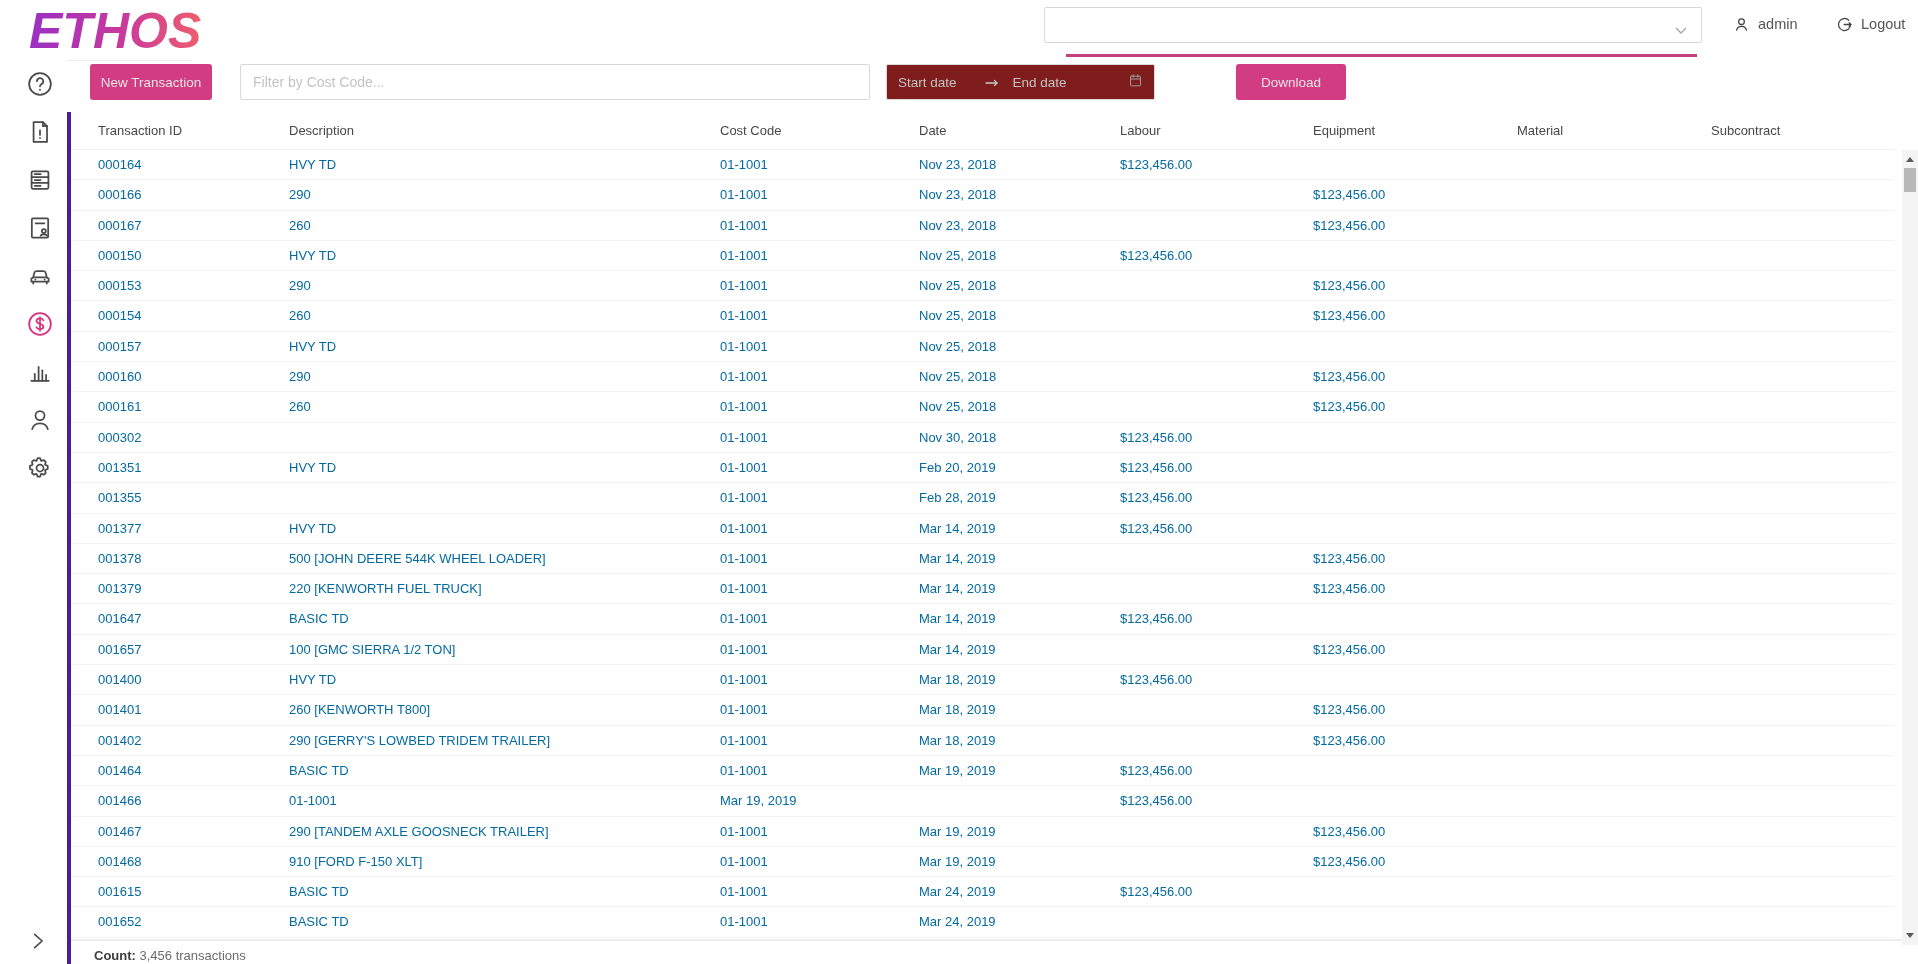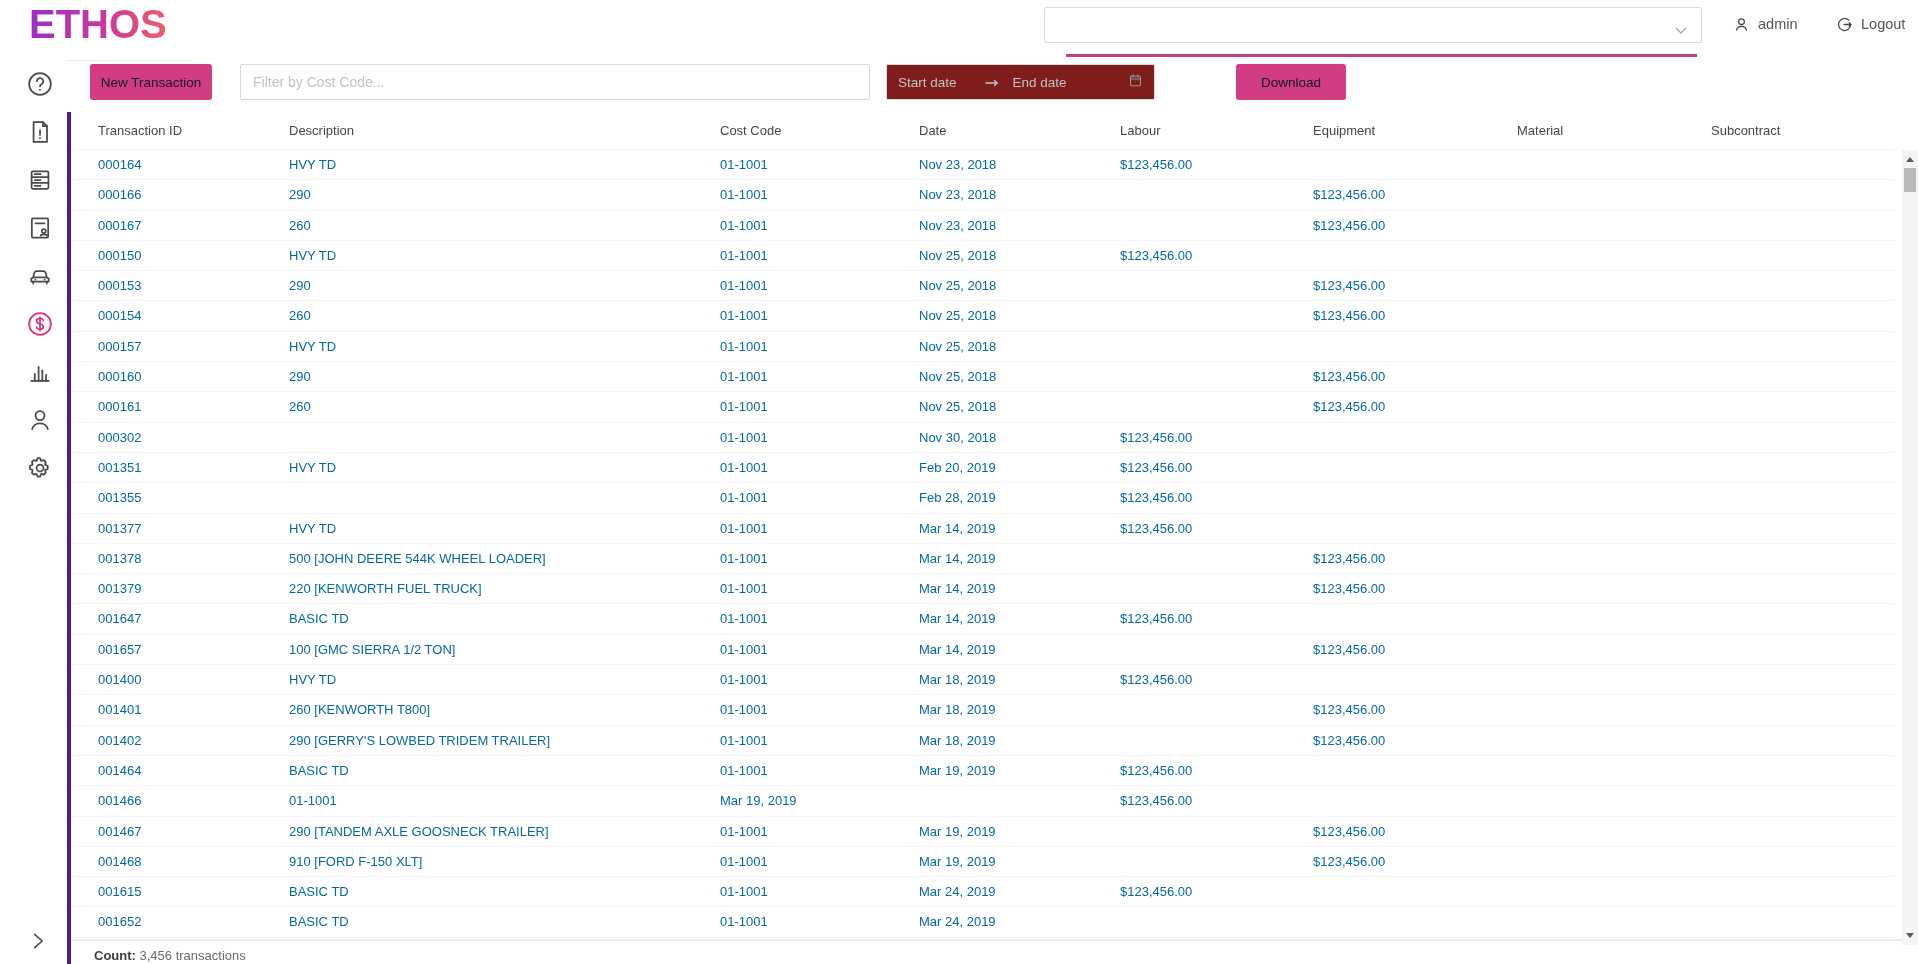--- a/index.html
+++ b/index.html
@@ -1,23 +1,23 @@
 <!DOCTYPE html>
 <html><head>
 <meta charset="utf-8">
 <style>
   * { margin:0; padding:0; box-sizing:border-box; }
   html,body { width:1918px; height:964px; overflow:hidden; background:#fff;
               font-family:"Liberation Sans", sans-serif; }
 
   
   #header { position:absolute; left:0; top:0; width:1918px; height:48px; background:#fff; }
-  #logo { position:absolute; left:29px; top:2px; font-size:40px; font-weight:700; letter-spacing:0px;
+  #logo { position:absolute; left:29px; top:2px; font-size:50px; font-weight:700; letter-spacing:0px;
           background:linear-gradient(90deg,#9a2fc4 0%,#c9399b 55%,#ef5d6d 100%);
-          -webkit-background-clip:text; background-clip:text; color:transparent; }
+          -webkit-background-clip:text; background-clip:text; color:transparent;font-style:italic; }
   #hdr-rule { position:absolute; left:0; top:60px; width:192px; height:1px; background:#ededed; }
 
   #project-select { position:absolute; left:1044px; top:7px; width:658px; height:36px;
                     border:1px solid #d9d9d9; border-radius:2px; background:#fff; cursor:pointer; }
   #project-select .val { position:absolute; left:16px; top:0; line-height:34px; font-size:14.5px; color:#5c5c5c; white-space:nowrap; }
   #project-select .chev { position:absolute; right:14px; top:13px; color:#a6a6a6; }
   #select-underline { position:absolute; left:1066px; top:54px; width:631px; height:3px; background:#c2417f; }
 
   .hdr-user { position:absolute; top:9px; height:30px; display:flex; align-items:center; gap:8px;
               font-size:14.5px; color:#555; cursor:pointer; }
@@ -26,21 +26,21 @@
   .hdr-user svg { display:block; }
 
   
   #sidebar { position:absolute; left:0; top:48px; width:67px; height:916px; background:#fff; }
   .side-item { position:absolute; left:26px; width:28px; height:28px; color:#4a4a4a; cursor:pointer; }
   .side-item.active { color:#d6347c; }
   .side-item svg { width:100%; height:100%; display:block; }
   #sidebar-collapse { position:absolute; left:28px; top:931px; width:20px; height:20px; color:#4a4a4a; cursor:pointer; }
 
   
-  .btn { position:absolute; top:64px; height:36px; background:#d23c82; color:#0f172a; border:none;
+  .btn { position:absolute; top:64px; height:36px; background:#d23c82; color:#e5e5e5; border:none;
          border-radius:3px; font-size:13.5px; font-family:inherit; cursor:pointer; }
   #btn-new { left:90px; width:122px; }
   #btn-download { left:1236px; width:110px; }
   #filter-input { position:absolute; left:240px; top:64px; width:630px; height:36px;
                   border:1px solid #d9d9d9; border-radius:2px; padding:0 12px; font-size:14px;
                   color:#555; font-family:inherit; outline:none; }
   #filter-input::placeholder { color:#c3c3c3; }
   #date-range { position:absolute; left:886px; top:64px; width:269px; height:36px;
                 border:1px solid #d9d9d9; border-radius:2px; background:#7f1d1d;
                 display:flex; align-items:center; padding:0 11px; gap:6px; cursor:text; }

